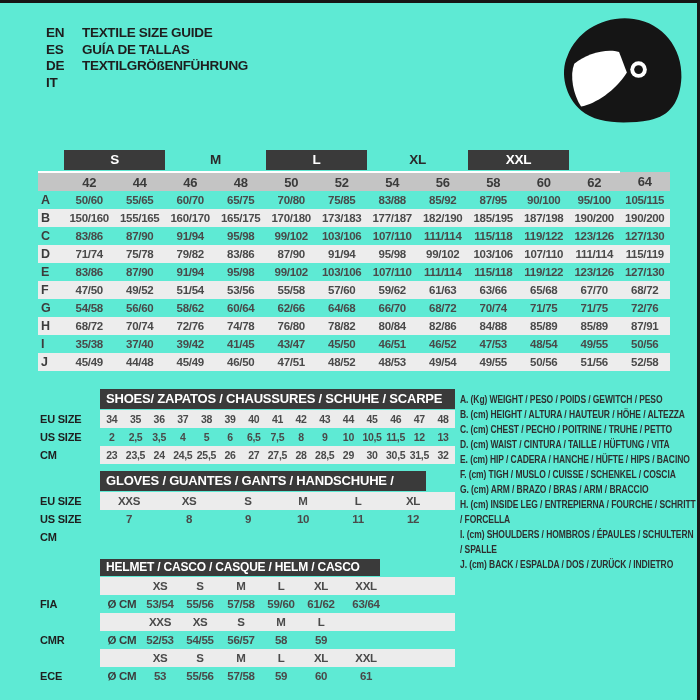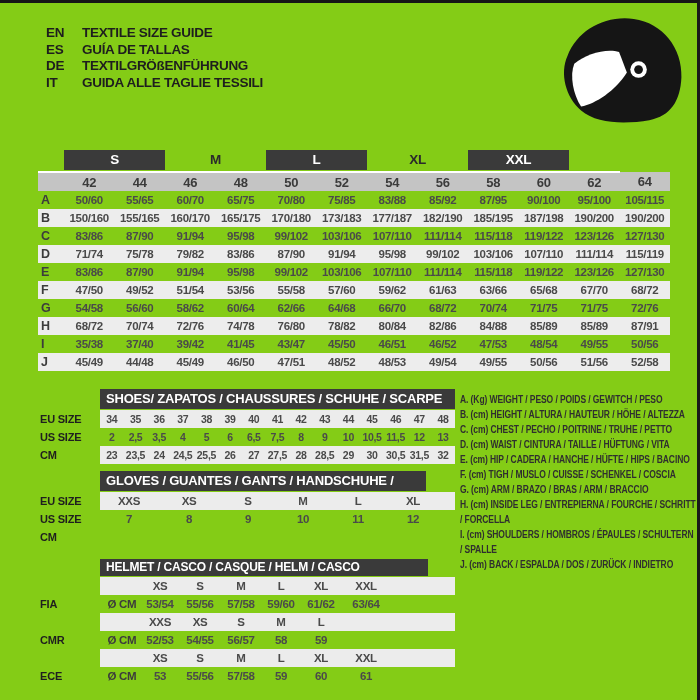--- a/index.html
+++ b/index.html
@@ -1,16 +1,16 @@
 <!DOCTYPE html>
 <html><head>
 <meta charset="utf-8">
 <style>
   html,body{margin:0;padding:0;background:#fff;}
-  .page{position:relative;width:700px;height:700px;background:#84cc16;overflow:hidden;
+  .page{position:relative;width:700px;height:700px;background:#5eead4;overflow:hidden;
         box-sizing:border-box;border-top:3px solid #161616;border-right:3px solid #1a1a1a;
         font-family:"Liberation Sans", sans-serif;}
 
   
   .lang-header{position:absolute;left:46px;top:22px;}
   .lang-row{display:flex;font-weight:bold;font-size:13.5px;line-height:16.5px;
             color:#1e1e1e;letter-spacing:-0.3px;}
   .lang-code{width:36px;flex:0 0 36px;}
 
   
@@ -65,21 +65,20 @@
     <div class="lang-row">
       <span class="lang-code">ES</span>
       <span class="lang-text">GUÍA DE TALLAS</span>
     </div>
     <div class="lang-row">
       <span class="lang-code">DE</span>
       <span class="lang-text">TEXTILGRÖßENFÜHRUNG</span>
     </div>
     <div class="lang-row">
       <span class="lang-code">IT</span>
-      <span class="lang-text">GUIDA ALLE TAGLIE TESSILI</span>
     </div>
   </div>
 
   <svg class="helmet-logo" viewBox="0 0 140 115">
     <path fill="#151515" d="M 82 4 C 112 8 132 34 131 64 C 130 88 120 104 98 108
              C 74 112 44 112 28 98 C 12 84 6 60 14 42 C 24 16 52 0 82 4 Z"></path>
     <path fill="#ffffff" d="M 21 50 C 33 40 54 34 67 38 L 75 59 C 63 78 43 91 28 94
              C 20 82 16 62 21 50 Z"></path>
     <circle cx="87" cy="56" r="8.5" fill="#ffffff"></circle>
     <circle cx="87" cy="56" r="4.5" fill="#151515"></circle>
@@ -366,21 +365,21 @@
           <td>8</td>
           <td>9</td>
           <td>10</td>
           <td>11</td>
           <td>12</td>
           <td></td>
         </tr>
       </tbody>
     </table>
 
-  <div class="bar helmet-bar" style="left:100px;top:556px;width:328px;">HELMET / CASCO / CASQUE / HELM / CASCO</div>
+  <div class="bar helmet-bar" style="left:100px;top:556px;width:280px;">HELMET / CASCO / CASQUE / HELM / CASCO</div>
   <div class="side-label" style="top:595px;">FIA</div>
   <div class="side-label" style="top:631px;">CMR</div>
   <div class="side-label" style="top:667px;">ECE</div>
   <table class="sub-table helmet-table" id="helmet-table" style="left:100px;top:574px;width:355px;">
     <colgroup>
       <col style="width:40px">
         <col style="width:40px">
         <col style="width:40px">
         <col style="width:42px">
       <col style="width:38px">

